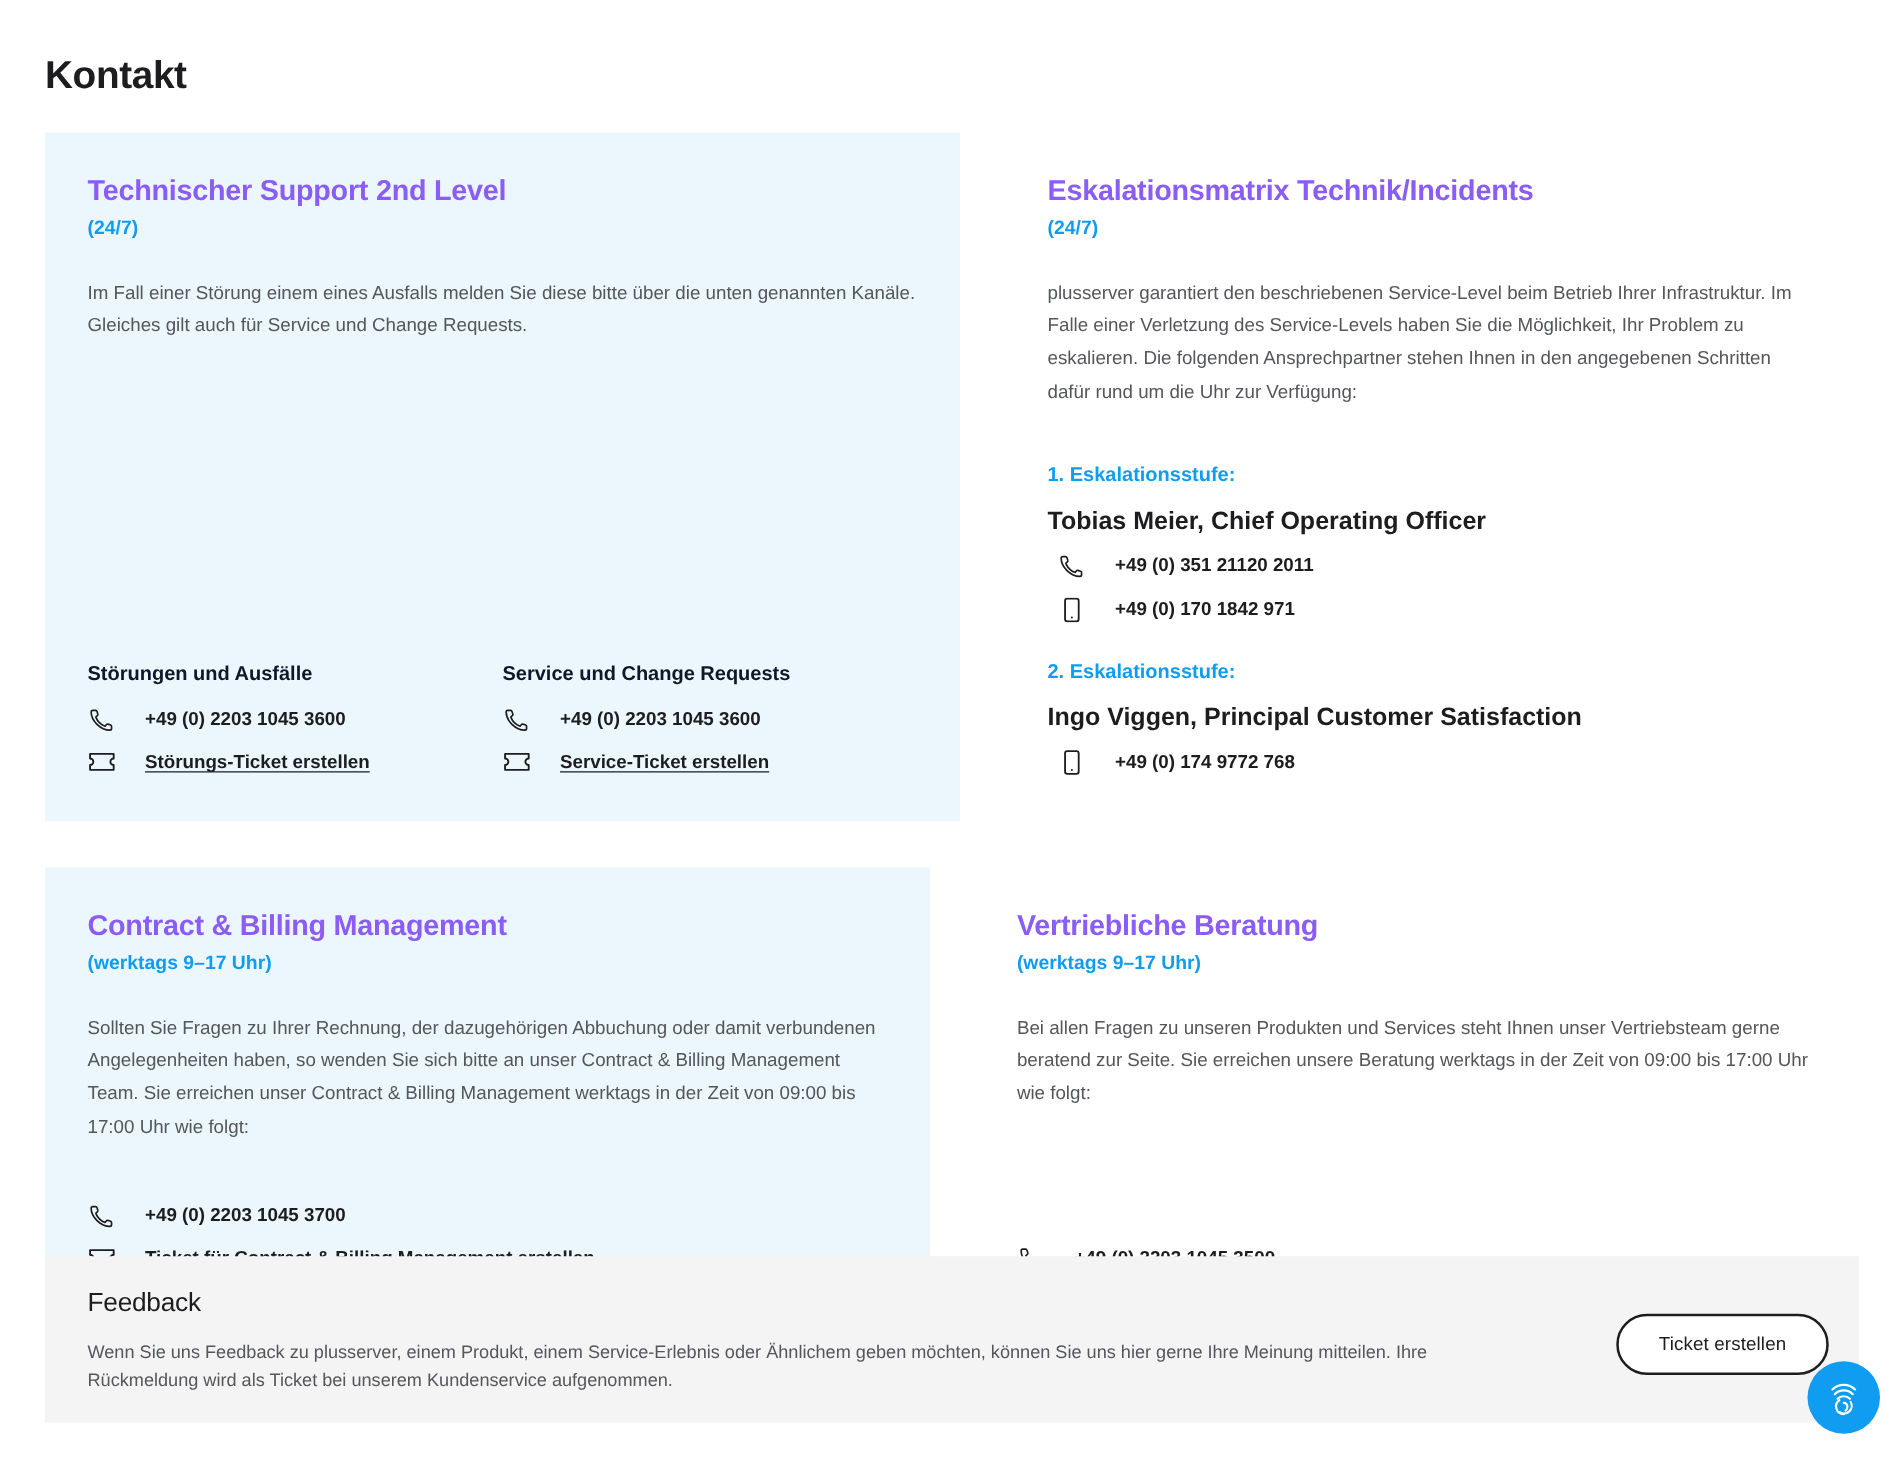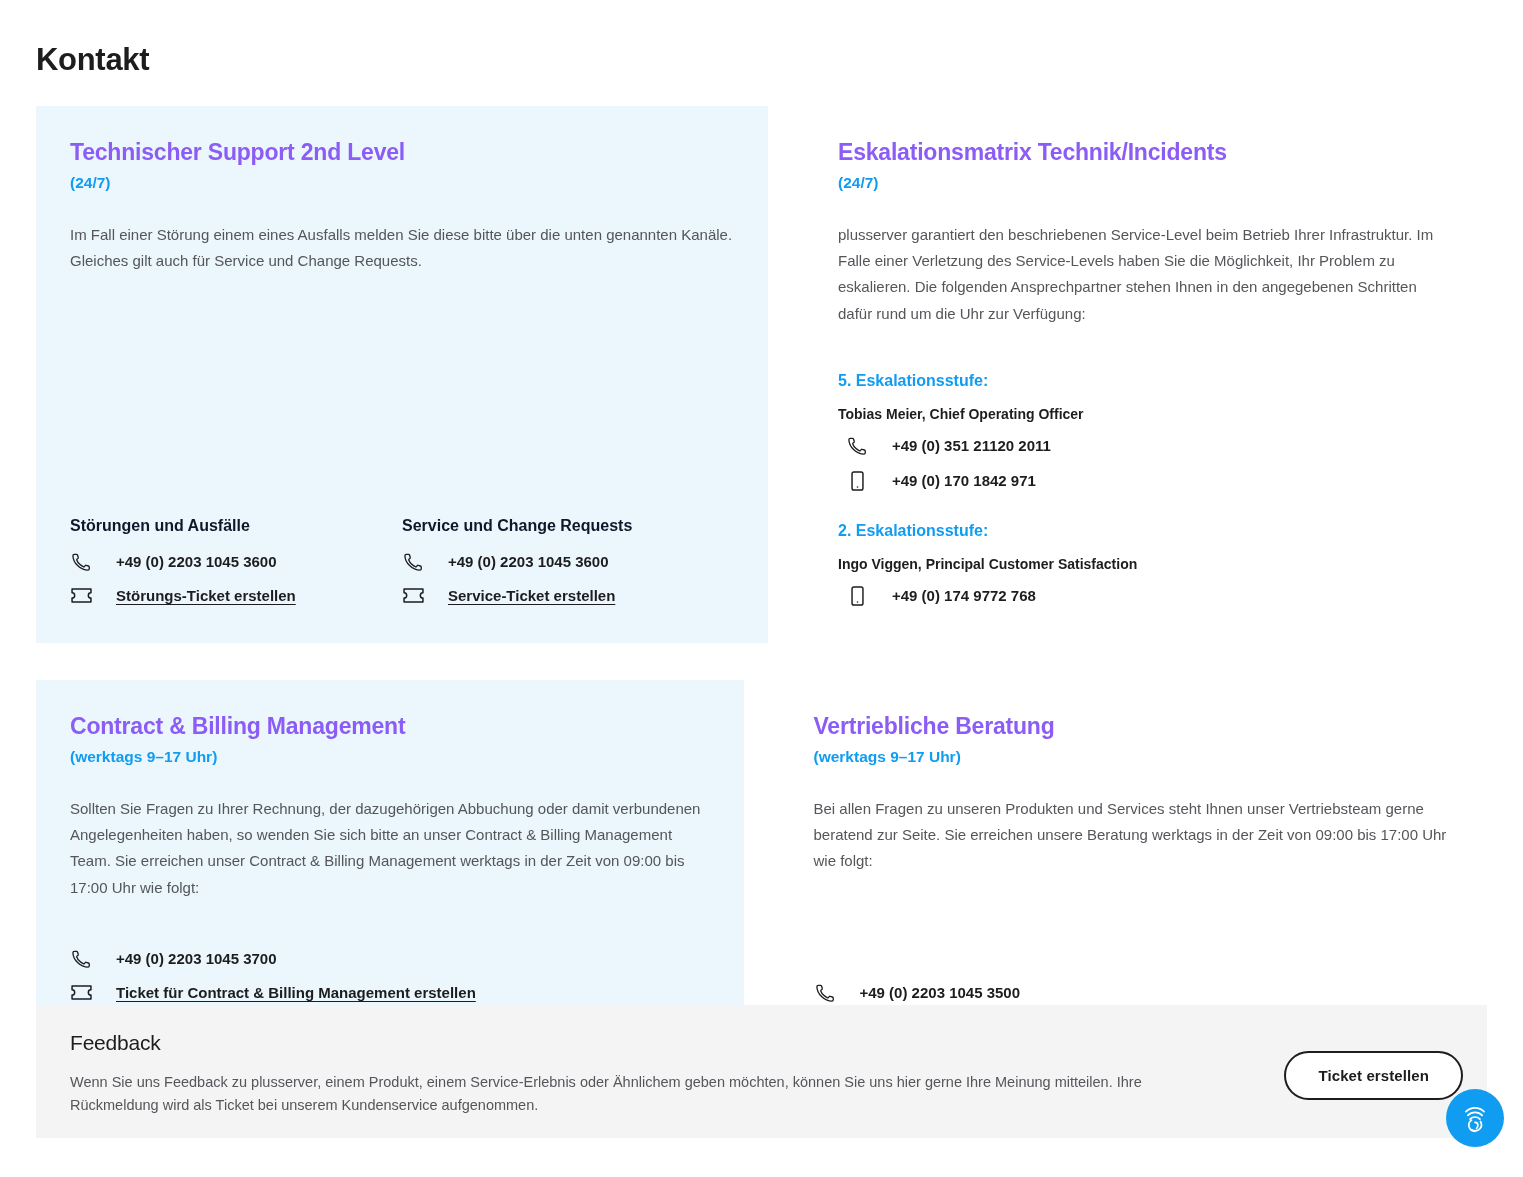--- a/index.html
+++ b/index.html
@@ -137,21 +137,21 @@
   .contact-line .plainval { cursor: default; }
 
   
   .esc-stage {
     font-size: 16px;
     font-weight: 700;
     color: #109cf1;
     margin-top: 30px;
   }
   .esc-person {
-    font-size: 14px;
+    font-size: 20px;
     font-weight: 700;
     color: #1d1d1f;
     margin-top: 16px;
   }
   .esc-lines { margin-top: 4px; }
   .esc-lines .contact-line { margin-left: 8px; margin-top: 13px; }
 
   
   .feedback {
     position: absolute;
@@ -177,21 +177,21 @@
   }
   .feedback-btn {
     position: absolute;
     right: 24px;
     top: 46px;
     background: #ffffff;
     border: 2px solid #1d1d1f;
     border-radius: 28px;
     padding: 14px 32px;
     font-size: 15px;
-    font-weight: 700;
+    font-weight: 400;
     color: #1d1d1f;
     font-family: "Liberation Sans", sans-serif;
     cursor: pointer;
     letter-spacing: 0.1px;
   }
 
   
   .fab {
     position: absolute;
     left: 1446px;
@@ -277,21 +277,21 @@
         </div>
       </section>
 
       <section class="card plain card-r1-right">
         <div class="card-inner">
           <h2 class="card-title">Eskalationsmatrix Technik/Incidents</h2>
           <div class="card-subtitle">(24/7)</div>
           <p class="card-body">plusserver garantiert den beschriebenen Service-Level beim Betrieb Ihrer Infrastruktur. Im Falle einer Verletzung des Service-Levels haben Sie die Möglichkeit, Ihr Problem zu eskalieren. Die folgenden Ansprechpartner stehen Ihnen in den angegebenen Schritten dafür rund um die Uhr zur Verfügung:</p>
 
           <div>
-            <div class="esc-stage">5. Eskalationsstufe:</div>
+            <div class="esc-stage">1. Eskalationsstufe:</div>
             <div class="esc-person">Tobias Meier, Chief Operating Officer</div>
             <div class="esc-lines">
               <div class="contact-line">
                 <span class="ico">
                   <svg width="20" height="20" viewBox="0 0 24 24" fill="none" stroke="currentColor" stroke-width="1.6" stroke-linecap="round" stroke-linejoin="round">
                     <path d="M6.6 2.8c.6 0 1.1.4 1.3 1l.8 2.5c.2.5 0 1.1-.4 1.4l-1.2 1c-.2.2-.3.5-.2.8.6 1.6 1.9 3.6 3.3 5 1.4 1.4 3.4 2.7 5 3.3.3.1.6 0 .8-.2l1-1.2c.3-.4.9-.6 1.4-.4l2.5.8c.6.2 1 .7 1 1.3v2c0 .9-.7 1.6-1.6 1.6C11.3 21.7 2.3 12.7 2.3 4.4c0-.9.7-1.6 1.6-1.6z"></path>
                   </svg>
                 </span>
                 <span class="plainval">+49 (0) 351 21120 2011</span>
               </div>

